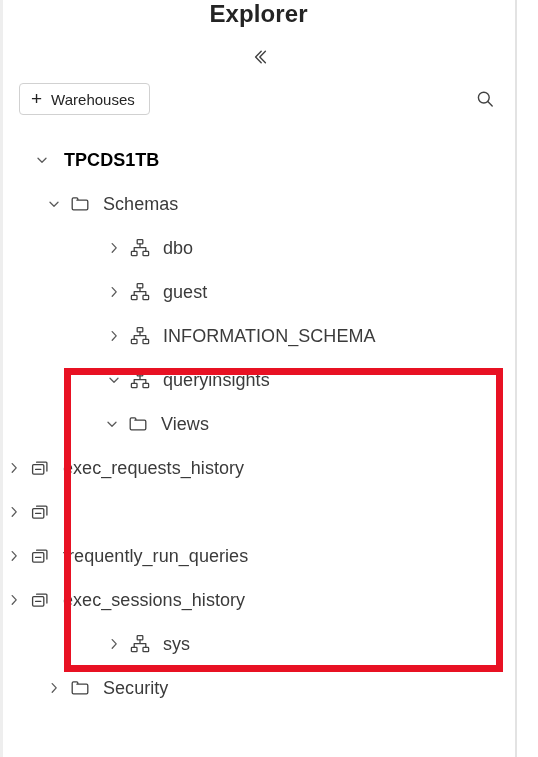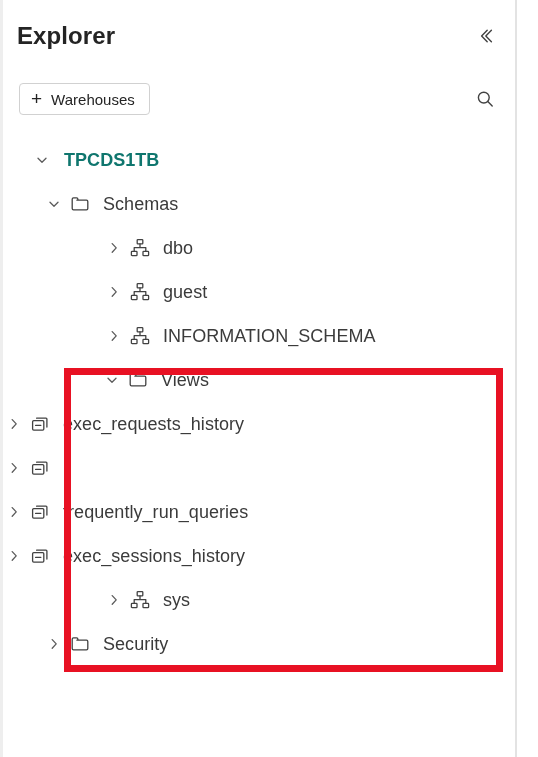--- a/index.html
+++ b/index.html
@@ -38,20 +38,21 @@
     position: absolute;
     top: 0;
     left: 0;
     right: 13px;
     height: 72px;
     display: flex;
     align-items: center;
     justify-content: space-between;
     padding: 0 14px 0 14px;
     box-sizing: border-box;
+    flex-direction: column;
   }
   .panel-title {
     font-size: 24px;
     font-weight: 600;
     color: #242424;
     letter-spacing: 0.1px;
   }
   .collapse-btn {
     width: 30px;
     height: 30px;
@@ -147,21 +148,21 @@
     color: #424242;
     margin-left: 4px;
   }
   .node-label {
     font-size: 18px;
     color: #3b3b3b;
     margin-left: 10px;
     letter-spacing: 0.05px;
   }
   .node-label.root {
-    color: #0f766e;
+    color: #000000;
     font-weight: 600;
     margin-left: 11px;
     font-size: 18px;
   }
   .node-label.noicon { margin-left: 11px; }
 
   
   .lvl-0 { padding-left: 28px; }
   .lvl-1 { padding-left: 40px; }
   .lvl-2 { padding-left: 100px; }
@@ -272,106 +273,122 @@
         <span class="node-icon">
           <svg width="22" height="22" viewBox="0 0 22 22" fill="none">
             <rect x="8.2" y="2.6" width="5.6" height="4.3" rx="0.7" stroke="#424242" stroke-width="1.3"></rect>
             <rect x="2.4" y="14.3" width="5.6" height="4.3" rx="0.7" stroke="#424242" stroke-width="1.3"></rect>
             <rect x="14.0" y="14.3" width="5.6" height="4.3" rx="0.7" stroke="#424242" stroke-width="1.3"></rect>
             <path d="M11 6.9 V10.6 M5.2 14.3 V10.6 H16.8 V14.3" stroke="#424242" stroke-width="1.3" stroke-linecap="round" stroke-linejoin="round"></path>
           </svg>
         </span>
         <span class="node-label">INFORMATION_SCHEMA</span>
       </div>
-      <div class="tree-row lvl-3">
+      <div class="tree-row lvl-2">
         <span class="chev">
           <svg width="16" height="16" viewBox="0 0 16 16" fill="none">
             <path d="M4 6.3 L8 10.3 L12 6.3" stroke="#5b5b5b" stroke-width="1.3" stroke-linecap="round" stroke-linejoin="round"></path>
-          </svg>
-        </span>
-        <span class="node-icon">
-          <svg width="22" height="22" viewBox="0 0 22 22" fill="none">
-            <path d="M3.2 6.2 a1.3 1.3 0 0 1 1.3-1.3 h3.1 a1.3 1.3 0 0 1 1.3 1.3 v0.9 M3.2 6.2 v9.3 a1.3 1.3 0 0 0 1.3 1.3 h13.0 a1.3 1.3 0 0 0 1.3-1.3 v-7.0 a1.3 1.3 0 0 0-1.3-1.3 h-9.6" stroke="#424242" stroke-width="1.3" stroke-linecap="round" stroke-linejoin="round"></path>
-          </svg>
-        </span>
-        <span class="node-label">Views</span>
-      </div>
-      <div class="tree-row lvl-4">
-        <span class="chev">
-          <svg width="16" height="16" viewBox="0 0 16 16" fill="none">
-            <path d="M6.2 3.6 L10.2 7.9 L6.2 12.2" stroke="#5b5b5b" stroke-width="1.3" stroke-linecap="round" stroke-linejoin="round"></path>
-          </svg>
-        </span>
-        <span class="node-icon">
-          <svg width="22" height="22" viewBox="0 0 22 22" fill="none">
-            <path d="M7.6 5.2 H17.0 a0.9 0.9 0 0 1 0.9 0.9 V14.0" stroke="#424242" stroke-width="1.3" stroke-linecap="round" stroke-linejoin="round"></path>
-            <rect x="3.6" y="7.6" width="11.2" height="9.6" rx="1.1" stroke="#424242" stroke-width="1.3"></rect>
-            <path d="M6.6 12.4 H11.8" stroke="#424242" stroke-width="1.3" stroke-linecap="round"></path>
-          </svg>
-        </span>
-        <span class="node-label">exec_requests_history</span>
-      </div>
-      <div class="tree-row lvl-4">
-        <span class="chev">
-          <svg width="16" height="16" viewBox="0 0 16 16" fill="none">
-            <path d="M6.2 3.6 L10.2 7.9 L6.2 12.2" stroke="#5b5b5b" stroke-width="1.3" stroke-linecap="round" stroke-linejoin="round"></path>
-          </svg>
-        </span>
-        <span class="node-icon">
-          <svg width="22" height="22" viewBox="0 0 22 22" fill="none">
-            <path d="M7.6 5.2 H17.0 a0.9 0.9 0 0 1 0.9 0.9 V14.0" stroke="#424242" stroke-width="1.3" stroke-linecap="round" stroke-linejoin="round"></path>
-            <rect x="3.6" y="7.6" width="11.2" height="9.6" rx="1.1" stroke="#424242" stroke-width="1.3"></rect>
-            <path d="M6.6 12.4 H11.8" stroke="#424242" stroke-width="1.3" stroke-linecap="round"></path>
-          </svg>
-        </span>
-      </div>
-      <div class="tree-row lvl-4">
-        <span class="chev">
-          <svg width="16" height="16" viewBox="0 0 16 16" fill="none">
-            <path d="M6.2 3.6 L10.2 7.9 L6.2 12.2" stroke="#5b5b5b" stroke-width="1.3" stroke-linecap="round" stroke-linejoin="round"></path>
-          </svg>
-        </span>
-        <span class="node-icon">
-          <svg width="22" height="22" viewBox="0 0 22 22" fill="none">
-            <path d="M7.6 5.2 H17.0 a0.9 0.9 0 0 1 0.9 0.9 V14.0" stroke="#424242" stroke-width="1.3" stroke-linecap="round" stroke-linejoin="round"></path>
-            <rect x="3.6" y="7.6" width="11.2" height="9.6" rx="1.1" stroke="#424242" stroke-width="1.3"></rect>
-            <path d="M6.6 12.4 H11.8" stroke="#424242" stroke-width="1.3" stroke-linecap="round"></path>
-          </svg>
-        </span>
-        <span class="node-label">frequently_run_queries</span>
-      </div>
-      <div class="tree-row lvl-4">
-        <span class="chev">
-          <svg width="16" height="16" viewBox="0 0 16 16" fill="none">
-            <path d="M6.2 3.6 L10.2 7.9 L6.2 12.2" stroke="#5b5b5b" stroke-width="1.3" stroke-linecap="round" stroke-linejoin="round"></path>
-          </svg>
-        </span>
-        <span class="node-icon">
-          <svg width="22" height="22" viewBox="0 0 22 22" fill="none">
-            <path d="M7.6 5.2 H17.0 a0.9 0.9 0 0 1 0.9 0.9 V14.0" stroke="#424242" stroke-width="1.3" stroke-linecap="round" stroke-linejoin="round"></path>
-            <rect x="3.6" y="7.6" width="11.2" height="9.6" rx="1.1" stroke="#424242" stroke-width="1.3"></rect>
-            <path d="M6.6 12.4 H11.8" stroke="#424242" stroke-width="1.3" stroke-linecap="round"></path>
-          </svg>
-        </span>
-        <span class="node-label">exec_sessions_history</span>
-      </div>
-      <div class="tree-row lvl-2">
-        <span class="chev">
-          <svg width="16" height="16" viewBox="0 0 16 16" fill="none">
-            <path d="M6.2 3.6 L10.2 7.9 L6.2 12.2" stroke="#5b5b5b" stroke-width="1.3" stroke-linecap="round" stroke-linejoin="round"></path>
           </svg>
         </span>
         <span class="node-icon">
           <svg width="22" height="22" viewBox="0 0 22 22" fill="none">
             <rect x="8.2" y="2.6" width="5.6" height="4.3" rx="0.7" stroke="#424242" stroke-width="1.3"></rect>
             <rect x="2.4" y="14.3" width="5.6" height="4.3" rx="0.7" stroke="#424242" stroke-width="1.3"></rect>
             <rect x="14.0" y="14.3" width="5.6" height="4.3" rx="0.7" stroke="#424242" stroke-width="1.3"></rect>
             <path d="M11 6.9 V10.6 M5.2 14.3 V10.6 H16.8 V14.3" stroke="#424242" stroke-width="1.3" stroke-linecap="round" stroke-linejoin="round"></path>
           </svg>
         </span>
+        <span class="node-label">queryinsights</span>
+      </div>
+      <div class="tree-row lvl-3">
+        <span class="chev">
+          <svg width="16" height="16" viewBox="0 0 16 16" fill="none">
+            <path d="M4 6.3 L8 10.3 L12 6.3" stroke="#5b5b5b" stroke-width="1.3" stroke-linecap="round" stroke-linejoin="round"></path>
+          </svg>
+        </span>
+        <span class="node-icon">
+          <svg width="22" height="22" viewBox="0 0 22 22" fill="none">
+            <path d="M3.2 6.2 a1.3 1.3 0 0 1 1.3-1.3 h3.1 a1.3 1.3 0 0 1 1.3 1.3 v0.9 M3.2 6.2 v9.3 a1.3 1.3 0 0 0 1.3 1.3 h13.0 a1.3 1.3 0 0 0 1.3-1.3 v-7.0 a1.3 1.3 0 0 0-1.3-1.3 h-9.6" stroke="#424242" stroke-width="1.3" stroke-linecap="round" stroke-linejoin="round"></path>
+          </svg>
+        </span>
+        <span class="node-label">Views</span>
+      </div>
+      <div class="tree-row lvl-4">
+        <span class="chev">
+          <svg width="16" height="16" viewBox="0 0 16 16" fill="none">
+            <path d="M6.2 3.6 L10.2 7.9 L6.2 12.2" stroke="#5b5b5b" stroke-width="1.3" stroke-linecap="round" stroke-linejoin="round"></path>
+          </svg>
+        </span>
+        <span class="node-icon">
+          <svg width="22" height="22" viewBox="0 0 22 22" fill="none">
+            <path d="M7.6 5.2 H17.0 a0.9 0.9 0 0 1 0.9 0.9 V14.0" stroke="#424242" stroke-width="1.3" stroke-linecap="round" stroke-linejoin="round"></path>
+            <rect x="3.6" y="7.6" width="11.2" height="9.6" rx="1.1" stroke="#424242" stroke-width="1.3"></rect>
+            <path d="M6.6 12.4 H11.8" stroke="#424242" stroke-width="1.3" stroke-linecap="round"></path>
+          </svg>
+        </span>
+        <span class="node-label">exec_requests_history</span>
+      </div>
+      <div class="tree-row lvl-4">
+        <span class="chev">
+          <svg width="16" height="16" viewBox="0 0 16 16" fill="none">
+            <path d="M6.2 3.6 L10.2 7.9 L6.2 12.2" stroke="#5b5b5b" stroke-width="1.3" stroke-linecap="round" stroke-linejoin="round"></path>
+          </svg>
+        </span>
+        <span class="node-icon">
+          <svg width="22" height="22" viewBox="0 0 22 22" fill="none">
+            <path d="M7.6 5.2 H17.0 a0.9 0.9 0 0 1 0.9 0.9 V14.0" stroke="#424242" stroke-width="1.3" stroke-linecap="round" stroke-linejoin="round"></path>
+            <rect x="3.6" y="7.6" width="11.2" height="9.6" rx="1.1" stroke="#424242" stroke-width="1.3"></rect>
+            <path d="M6.6 12.4 H11.8" stroke="#424242" stroke-width="1.3" stroke-linecap="round"></path>
+          </svg>
+        </span>
+      </div>
+      <div class="tree-row lvl-4">
+        <span class="chev">
+          <svg width="16" height="16" viewBox="0 0 16 16" fill="none">
+            <path d="M6.2 3.6 L10.2 7.9 L6.2 12.2" stroke="#5b5b5b" stroke-width="1.3" stroke-linecap="round" stroke-linejoin="round"></path>
+          </svg>
+        </span>
+        <span class="node-icon">
+          <svg width="22" height="22" viewBox="0 0 22 22" fill="none">
+            <path d="M7.6 5.2 H17.0 a0.9 0.9 0 0 1 0.9 0.9 V14.0" stroke="#424242" stroke-width="1.3" stroke-linecap="round" stroke-linejoin="round"></path>
+            <rect x="3.6" y="7.6" width="11.2" height="9.6" rx="1.1" stroke="#424242" stroke-width="1.3"></rect>
+            <path d="M6.6 12.4 H11.8" stroke="#424242" stroke-width="1.3" stroke-linecap="round"></path>
+          </svg>
+        </span>
+        <span class="node-label">frequently_run_queries</span>
+      </div>
+      <div class="tree-row lvl-4">
+        <span class="chev">
+          <svg width="16" height="16" viewBox="0 0 16 16" fill="none">
+            <path d="M6.2 3.6 L10.2 7.9 L6.2 12.2" stroke="#5b5b5b" stroke-width="1.3" stroke-linecap="round" stroke-linejoin="round"></path>
+          </svg>
+        </span>
+        <span class="node-icon">
+          <svg width="22" height="22" viewBox="0 0 22 22" fill="none">
+            <path d="M7.6 5.2 H17.0 a0.9 0.9 0 0 1 0.9 0.9 V14.0" stroke="#424242" stroke-width="1.3" stroke-linecap="round" stroke-linejoin="round"></path>
+            <rect x="3.6" y="7.6" width="11.2" height="9.6" rx="1.1" stroke="#424242" stroke-width="1.3"></rect>
+            <path d="M6.6 12.4 H11.8" stroke="#424242" stroke-width="1.3" stroke-linecap="round"></path>
+          </svg>
+        </span>
+        <span class="node-label">exec_sessions_history</span>
+      </div>
+      <div class="tree-row lvl-2">
+        <span class="chev">
+          <svg width="16" height="16" viewBox="0 0 16 16" fill="none">
+            <path d="M6.2 3.6 L10.2 7.9 L6.2 12.2" stroke="#5b5b5b" stroke-width="1.3" stroke-linecap="round" stroke-linejoin="round"></path>
+          </svg>
+        </span>
+        <span class="node-icon">
+          <svg width="22" height="22" viewBox="0 0 22 22" fill="none">
+            <rect x="8.2" y="2.6" width="5.6" height="4.3" rx="0.7" stroke="#424242" stroke-width="1.3"></rect>
+            <rect x="2.4" y="14.3" width="5.6" height="4.3" rx="0.7" stroke="#424242" stroke-width="1.3"></rect>
+            <rect x="14.0" y="14.3" width="5.6" height="4.3" rx="0.7" stroke="#424242" stroke-width="1.3"></rect>
+            <path d="M11 6.9 V10.6 M5.2 14.3 V10.6 H16.8 V14.3" stroke="#424242" stroke-width="1.3" stroke-linecap="round" stroke-linejoin="round"></path>
+          </svg>
+        </span>
         <span class="node-label">sys</span>
       </div>
       <div class="tree-row lvl-1">
         <span class="chev">
           <svg width="16" height="16" viewBox="0 0 16 16" fill="none">
             <path d="M6.2 3.6 L10.2 7.9 L6.2 12.2" stroke="#5b5b5b" stroke-width="1.3" stroke-linecap="round" stroke-linejoin="round"></path>
           </svg>
         </span>
         <span class="node-icon">
           <svg width="22" height="22" viewBox="0 0 22 22" fill="none">

